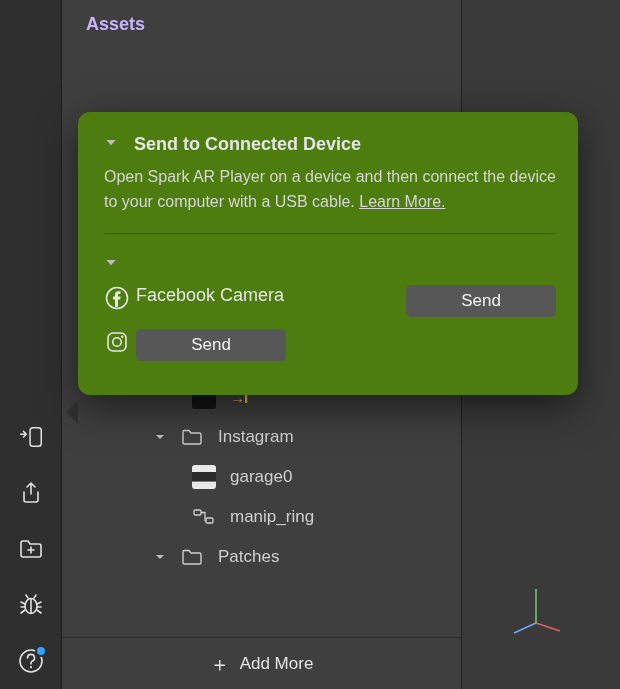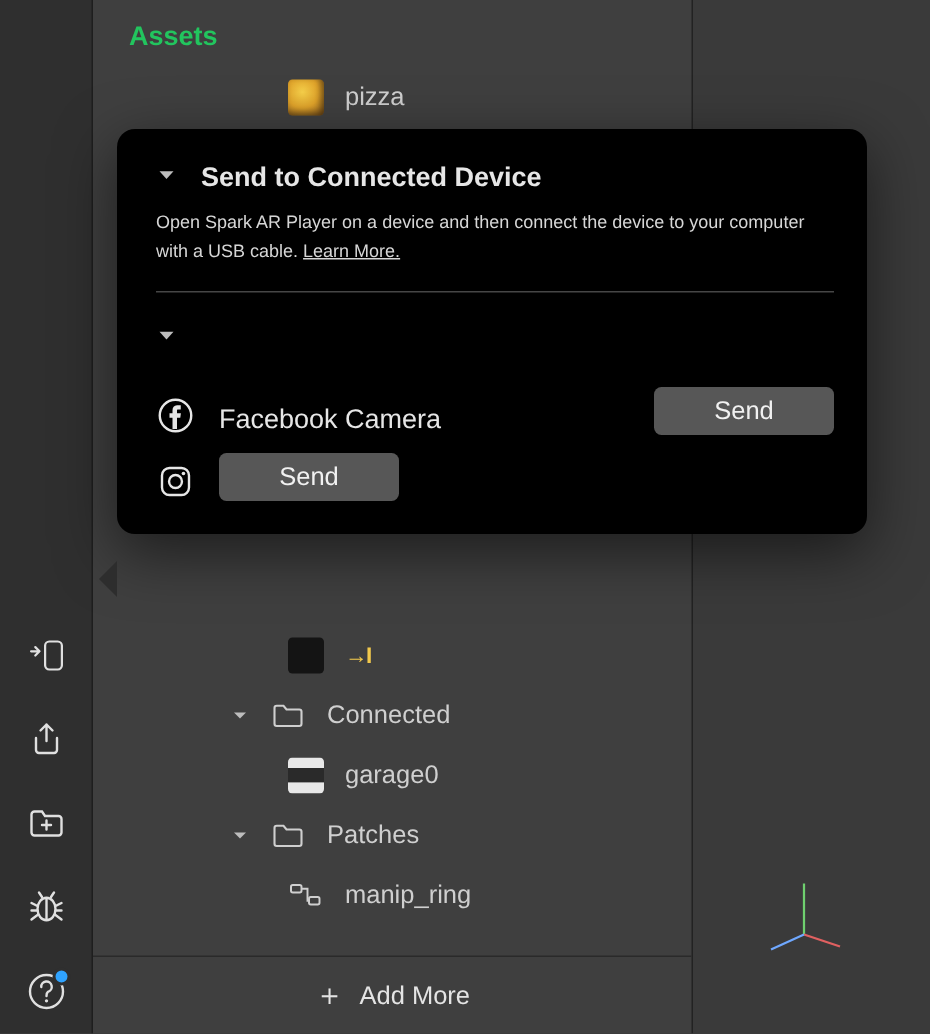--- a/index.html
+++ b/index.html
@@ -49,21 +49,21 @@
     left: 62px; top: 0;
     width: 400px; height: 100%;
     background: #3f3f3f;
     border-right: 1px solid #222;
     display: flex; flex-direction: column;
   }
   .panel-header {
     padding: 14px 24px 10px 24px;
   }
   .panel-title {
-    font-size: 18px; font-weight: 700; color: #22c55e;
+    font-size: 18px; font-weight: 700; color: #c4b5fd;
   }
   .tree {
     flex: 1;
     overflow: hidden;
     padding-bottom: 4px;
   }
   .tree-row {
     display: flex; align-items: center;
     height: 40px;
     color: #cfcfcf;
@@ -127,23 +127,23 @@
     background:#3a3a3a;
   }
   .gizmo {
     position:absolute; right:58px; bottom:54px;
     width:52px; height:52px;
   }
 
   
   .popover {
     position: absolute;
-    left: 78px; top: 86px;
+    left: 78px; top: 112px;
     width: 500px;
-    background: #000000;
+    background: #4d7c0f;
     border-radius: 12px;
     box-shadow: 0 12px 40px rgba(0,0,0,.55);
     padding: 22px 22px 22px 26px;
     color: #d8d8d8;
     z-index: 10;
   }
   .popover::before {
     content:"";
     position:absolute;
     left:-12px; top: 288px;
@@ -151,40 +151,40 @@
     border-top:12px solid transparent;
     border-bottom:12px solid transparent;
     border-right:12px solid #2d2d2d;
   }
   .pop-section-head {
     display:flex; align-items:center; gap:16px;
     font-weight:700; font-size:18px; color:#e6e6e6;
     margin-bottom: 10px;
   }
   .pop-body {
-    font-size: 12px; color: #d6d6d6;
+    font-size: 16px; color: #d6d6d6;
     line-height: 1.55;
     margin-bottom: 18px;
   }
   .pop-body .learn {
     text-decoration: underline; color:#d6d6d6; cursor:pointer;
   }
   .divider { height:1px; background:#464646; margin: 8px 0 20px 0; }
   .pop-row {
-    display:flex; align-items:flex-end; gap:16px;
+    display:flex; align-items:flex-start; gap:6px;
     height:44px;
   }
   .pop-row .icon { width:26px; height:26px; display:flex; align-items:center; justify-content:center; color:#e6e6e6; }
   .pop-row .row-label { flex:1; font-size:18px; color:#e6e6e6; }
   .send-btn {
     background:#575757;
     color:#f1f1f1;
     border:none;
     padding: 6px 0;
-    width: 120px;
+    width: 150px;
     border-radius: 5px;
     font-size: 17px;
     cursor:pointer;
   }
 </style>
 </head>
 <body>
 
 <div class="rail">
   <div class="rail-icons">
@@ -230,74 +230,70 @@
   </div>
 </div>
 
 <div class="panel">
   <div class="panel-header">
     <div class="panel-title">Assets</div>
   </div>
 
   <div class="tree">
 
-    <div class="tree-row indent-2">
-      <span class="thumb thumb-pizza"></span>
-      <span class="label">pizza</span>
-    </div>
 
     <div style="height:332px"></div>
 
     <div class="tree-row indent-2">
       <span class="thumb thumb-black"></span>
       <span class="indicator">→I</span>
     </div>
 
     <div class="tree-row indent-1">
       <span class="twisty">
         <svg width="12" height="12" viewBox="0 0 12 12">
             <path d="M2 4 L6 8 L10 4 Z" fill="#bdbdbd"></path>
           </svg>
       </span>
       <span class="thumb">
         <svg width="22" height="18" viewBox="0 0 22 18" fill="none">
             <path d="M2 4 A1.5 1.5 0 0 1 3.5 2.5 H8 L10 5 H18.5 A1.5 1.5 0 0 1 20 6.5 V14.5 A1.5 1.5 0 0 1 18.5 16 H3.5 A1.5 1.5 0 0 1 2 14.5 Z" stroke="#cfcfcf" stroke-width="1.4"></path>
           </svg>
       </span>
-      <span class="label">Connected</span>
+      <span class="label">Instagram</span>
     </div>
 
     <div class="tree-row indent-2">
       <span class="thumb thumb-garage"></span>
       <span class="label">garage0</span>
-    </div>
-
-    <div class="tree-row indent-1">
-      <span class="twisty">
-        <svg width="12" height="12" viewBox="0 0 12 12">
-            <path d="M2 4 L6 8 L10 4 Z" fill="#bdbdbd"></path>
-          </svg>
-      </span>
-      <span class="thumb">
-        <svg width="22" height="18" viewBox="0 0 22 18" fill="none">
-            <path d="M2 4 A1.5 1.5 0 0 1 3.5 2.5 H8 L10 5 H18.5 A1.5 1.5 0 0 1 20 6.5 V14.5 A1.5 1.5 0 0 1 18.5 16 H3.5 A1.5 1.5 0 0 1 2 14.5 Z" stroke="#cfcfcf" stroke-width="1.4"></path>
-          </svg>
-      </span>
-      <span class="label">Patches</span>
     </div>
 
     <div class="tree-row indent-2">
       <span class="thumb">
         <svg width="22" height="16" viewBox="0 0 22 16" fill="none">
           <rect x="1" y="1" width="7" height="5" rx="1.2" stroke="#cfcfcf" stroke-width="1.3"></rect>
           <rect x="13" y="9" width="7" height="5" rx="1.2" stroke="#cfcfcf" stroke-width="1.3"></rect>
           <path d="M8 3.5 H12 V11.5 H13" stroke="#cfcfcf" stroke-width="1.3" fill="none"></path>
         </svg>
       </span>
       <span class="label">manip_ring</span>
+    </div>
+
+    <div class="tree-row indent-1">
+      <span class="twisty">
+        <svg width="12" height="12" viewBox="0 0 12 12">
+            <path d="M2 4 L6 8 L10 4 Z" fill="#bdbdbd"></path>
+          </svg>
+      </span>
+      <span class="thumb">
+        <svg width="22" height="18" viewBox="0 0 22 18" fill="none">
+            <path d="M2 4 A1.5 1.5 0 0 1 3.5 2.5 H8 L10 5 H18.5 A1.5 1.5 0 0 1 20 6.5 V14.5 A1.5 1.5 0 0 1 18.5 16 H3.5 A1.5 1.5 0 0 1 2 14.5 Z" stroke="#cfcfcf" stroke-width="1.4"></path>
+          </svg>
+      </span>
+      <span class="label">Patches</span>
     </div>
 
   </div>
 
   <div class="panel-footer">
     <span class="plus">＋</span>
     <span>Add More</span>
   </div>
 </div>
 

